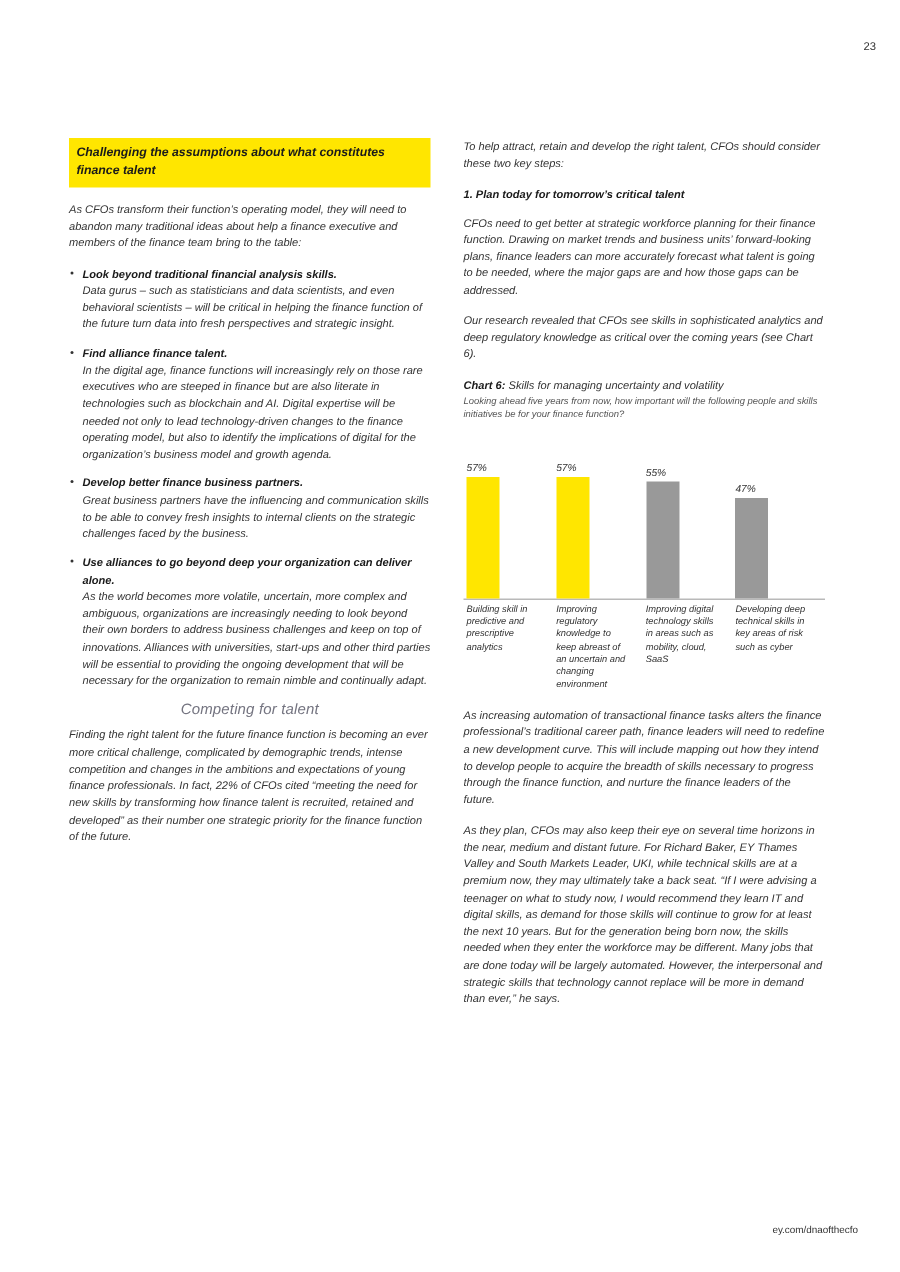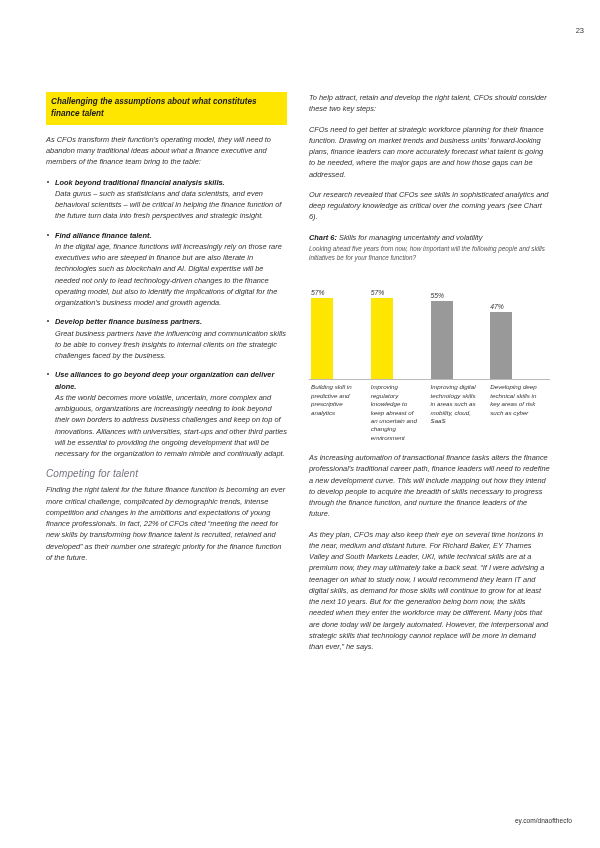--- a/index.html
+++ b/index.html
@@ -76,20 +76,21 @@
   }
   .b-title { font-weight: bold; color: #1a1a1a; display: block; }
   .b-text { display: block; }
 
   h2.subhead {
     font-size: 10px;
     font-weight: normal;
     color: #747480;
     margin: 9px 0 5px 0;
     letter-spacing: 0.1px;
+    text-align: center;
   }
 
   h3.numhead {
     font-size: 7.4px;
     font-weight: bold;
     color: #1a1a1a;
     margin: 0 0 8px 0;
     line-height: 1.5;
   }
 
@@ -163,21 +164,21 @@
 <body>
 
 <div class="page-number">23</div>
 
 <div class="content">
 
   <div class="col">
 
     <div class="highlight-title">Challenging the assumptions about what constitutes finance talent</div>
 
-    <p class="body">As CFOs transform their function’s operating model, they will need to abandon many traditional ideas about what a finance executive and members of the finance team bring to the table:</p>
+    <p class="body">As CFOs transform their function’s operating model, they will need to abandon many traditional ideas about help a finance executive and members of the finance team bring to the table:</p>
 
     <ul class="bullets">
       <li>
         <span class="b-title">Look beyond traditional financial analysis skills.</span>
         <span class="b-text">Data gurus – such as statisticians and data scientists, and even behavioral scientists – will be critical in helping the finance function of the future turn data into fresh perspectives and strategic insight.</span>
       </li>
       <li>
         <span class="b-title">Find alliance finance talent.</span>
         <span class="b-text">In the digital age, finance functions will increasingly rely on those rare executives who are steeped in finance but are also literate in technologies such as blockchain and AI. Digital expertise will be needed not only to lead technology-driven changes to the finance operating model, but also to identify the implications of digital for the organization’s business model and growth agenda.</span>
       </li>
@@ -193,20 +194,21 @@
 
     <h2 class="subhead">Competing for talent</h2>
 
     <p class="body">Finding the right talent for the future finance function is becoming an ever more critical challenge, complicated by demographic trends, intense competition and changes in the ambitions and expectations of young finance professionals. In fact, 22% of CFOs cited “meeting the need for new skills by transforming how finance talent is recruited, retained and developed” as their number one strategic priority for the finance function of the future.</p>
   </div>
 
   <div class="col">
 
     <p class="body">To help attract, retain and develop the right talent, CFOs should consider these two key steps:</p>
 
+    <h3 class="numhead">1. Plan today for tomorrow’s critical talent</h3>
 
     <p class="body">CFOs need to get better at strategic workforce planning for their finance function. Drawing on market trends and business units’ forward-looking plans, finance leaders can more accurately forecast what talent is going to be needed, where the major gaps are and how those gaps can be addressed.</p>
     <p class="body">Our research revealed that CFOs see skills in sophisticated analytics and deep regulatory knowledge as critical over the coming years (see Chart 6).</p>
 
     <div class="chart-block">
       <div class="chart-title">
         <b>Chart 6:</b>
         <span>Skills for managing uncertainty and volatility</span>
       </div>
       <div class="chart-sub">Looking ahead five years from now, how important will the following people and skills initiatives be for your finance function?</div>

